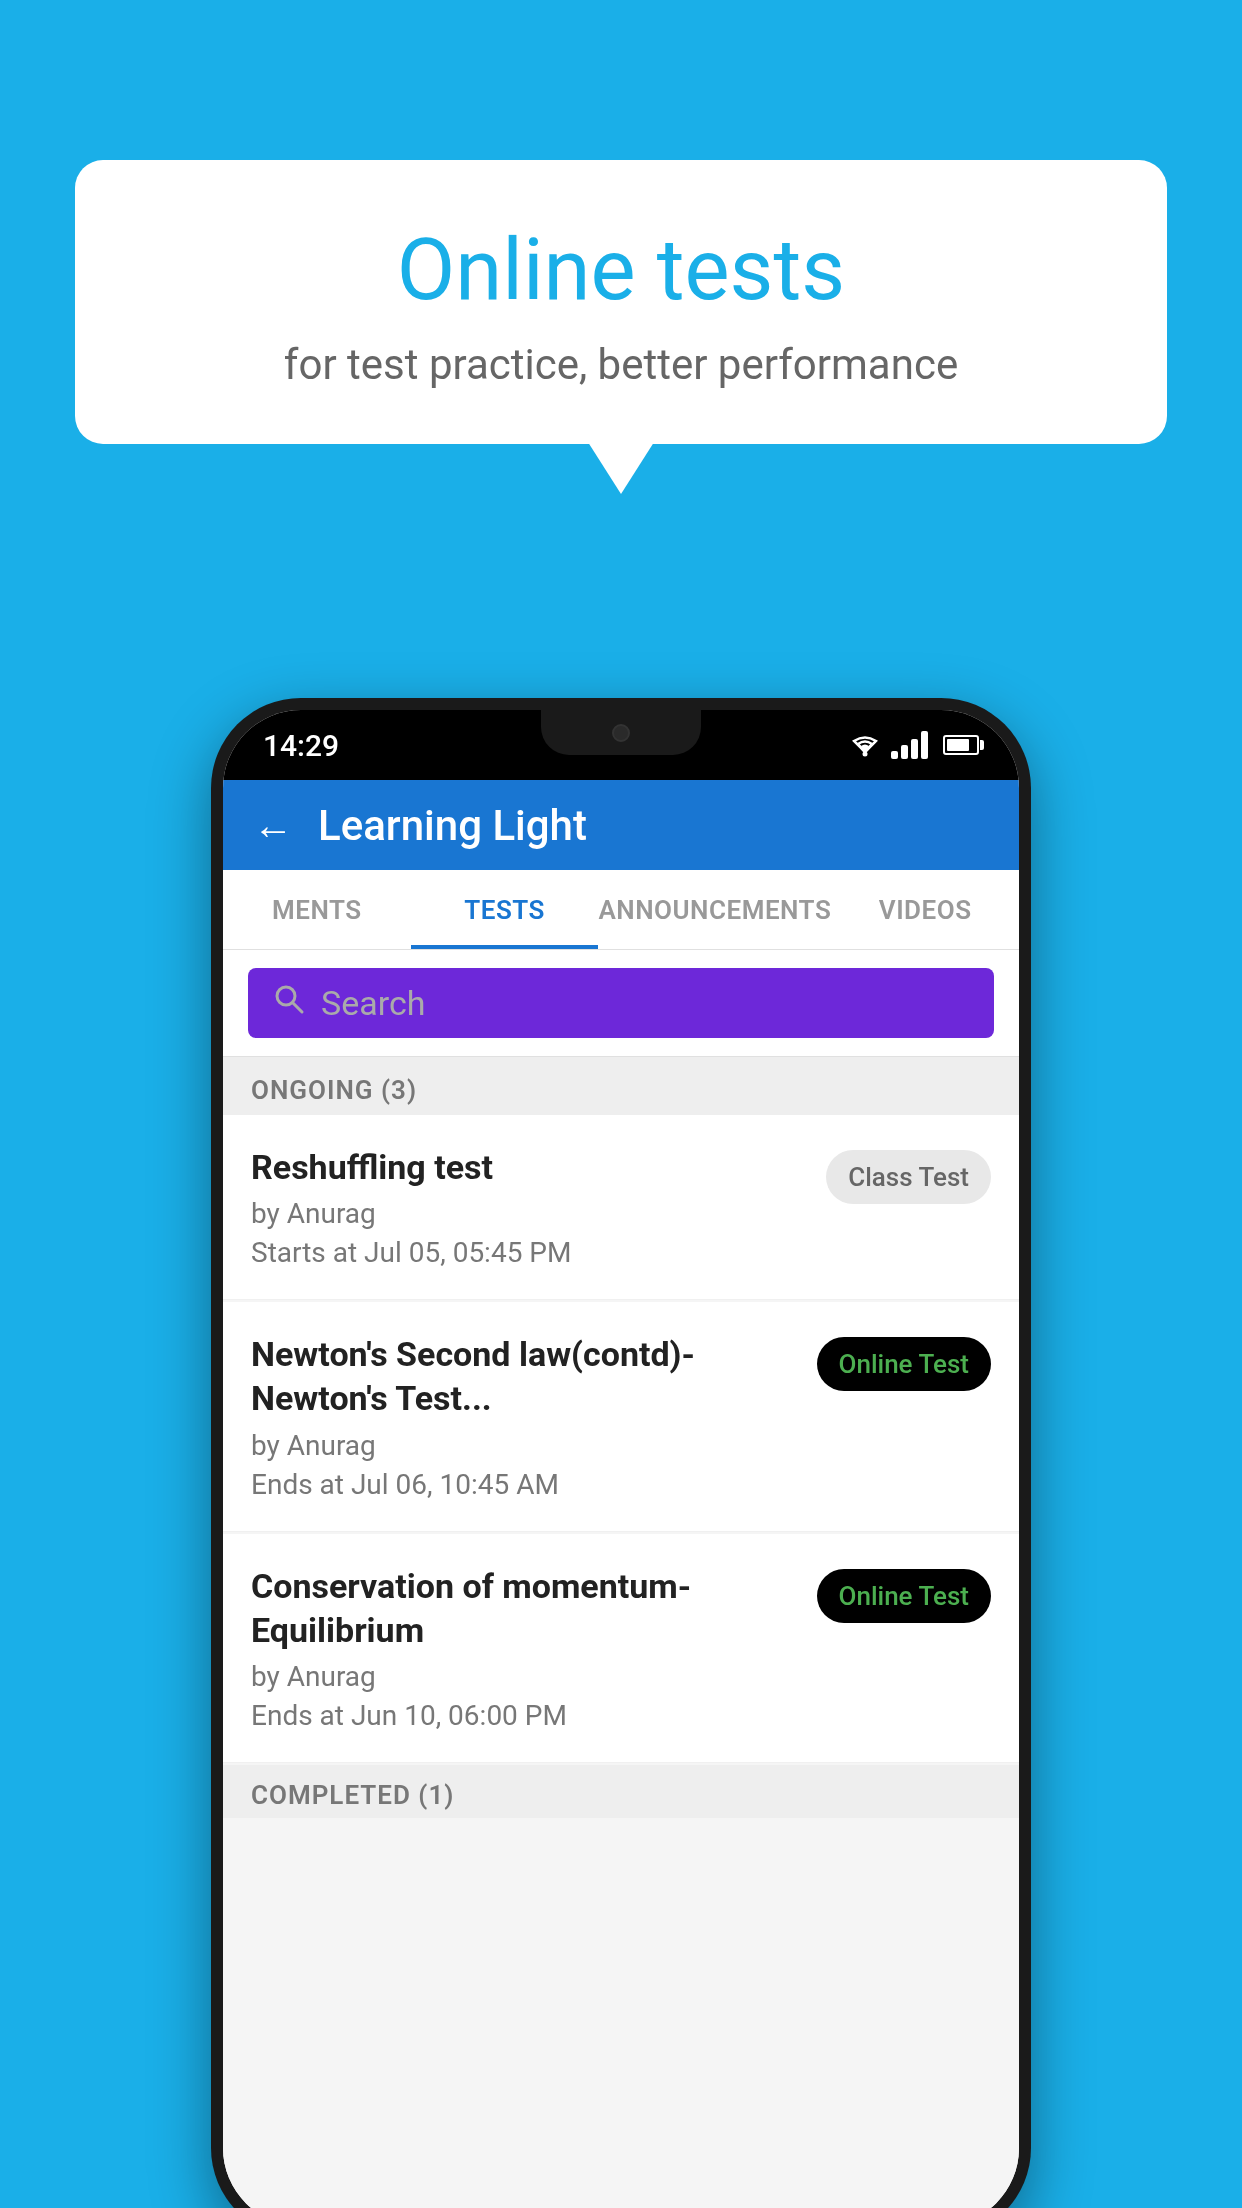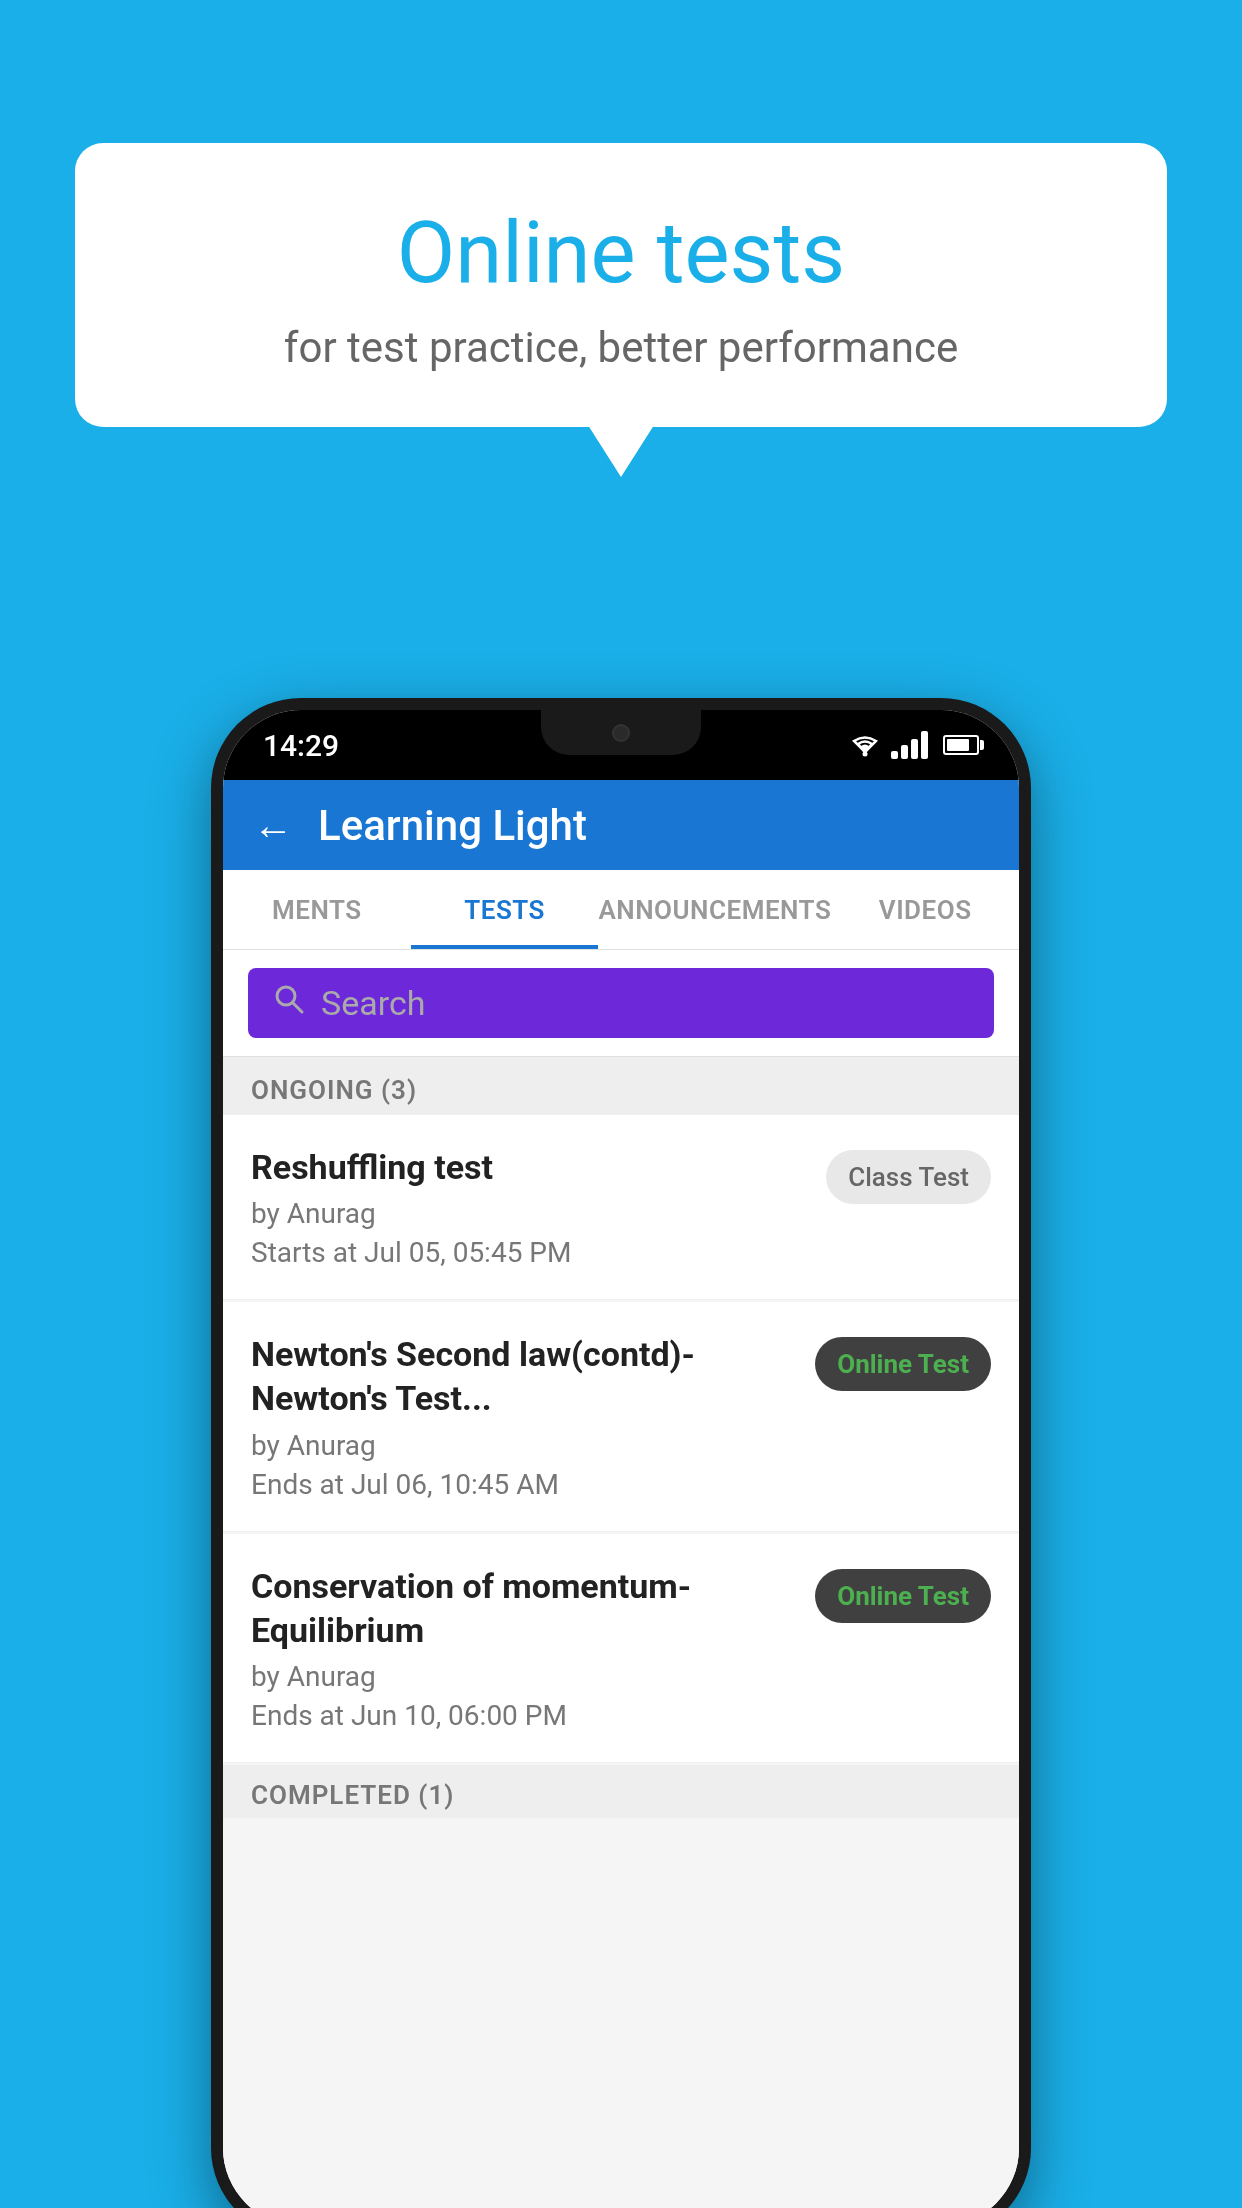--- a/index.html
+++ b/index.html
@@ -9,21 +9,21 @@
       height: 2208px;
       background-color: #1AAFE8;
       font-family: 'Roboto', Arial, sans-serif;
       overflow: hidden;
       position: relative;
     }
 
     
     .speech-bubble {
       position: absolute;
-      top: 143px;
+      top: 160px;
       left: 75px;
       right: 75px;
       background: white;
       border-radius: 28px;
       padding: 60px 50px 55px 50px;
       text-align: center;
     }
 
     .speech-bubble::after {
       content: '';
@@ -310,23 +310,22 @@
       margin-left: 20px;
       margin-top: 5px;
     }
 
     .badge-class {
       background: #e8e8e8;
       color: #666;
     }
 
     .badge-online {
-      background: #404040;
+      background: #000000;
       color: #4CAF50;
-      font-weight: bold;
     }
 
     .completed-bar {
       background: #eeeeee;
       padding: 15px 28px 8px;
       font-size: 26px;
       font-weight: 600;
       color: #777;
       letter-spacing: 1px;
     }

